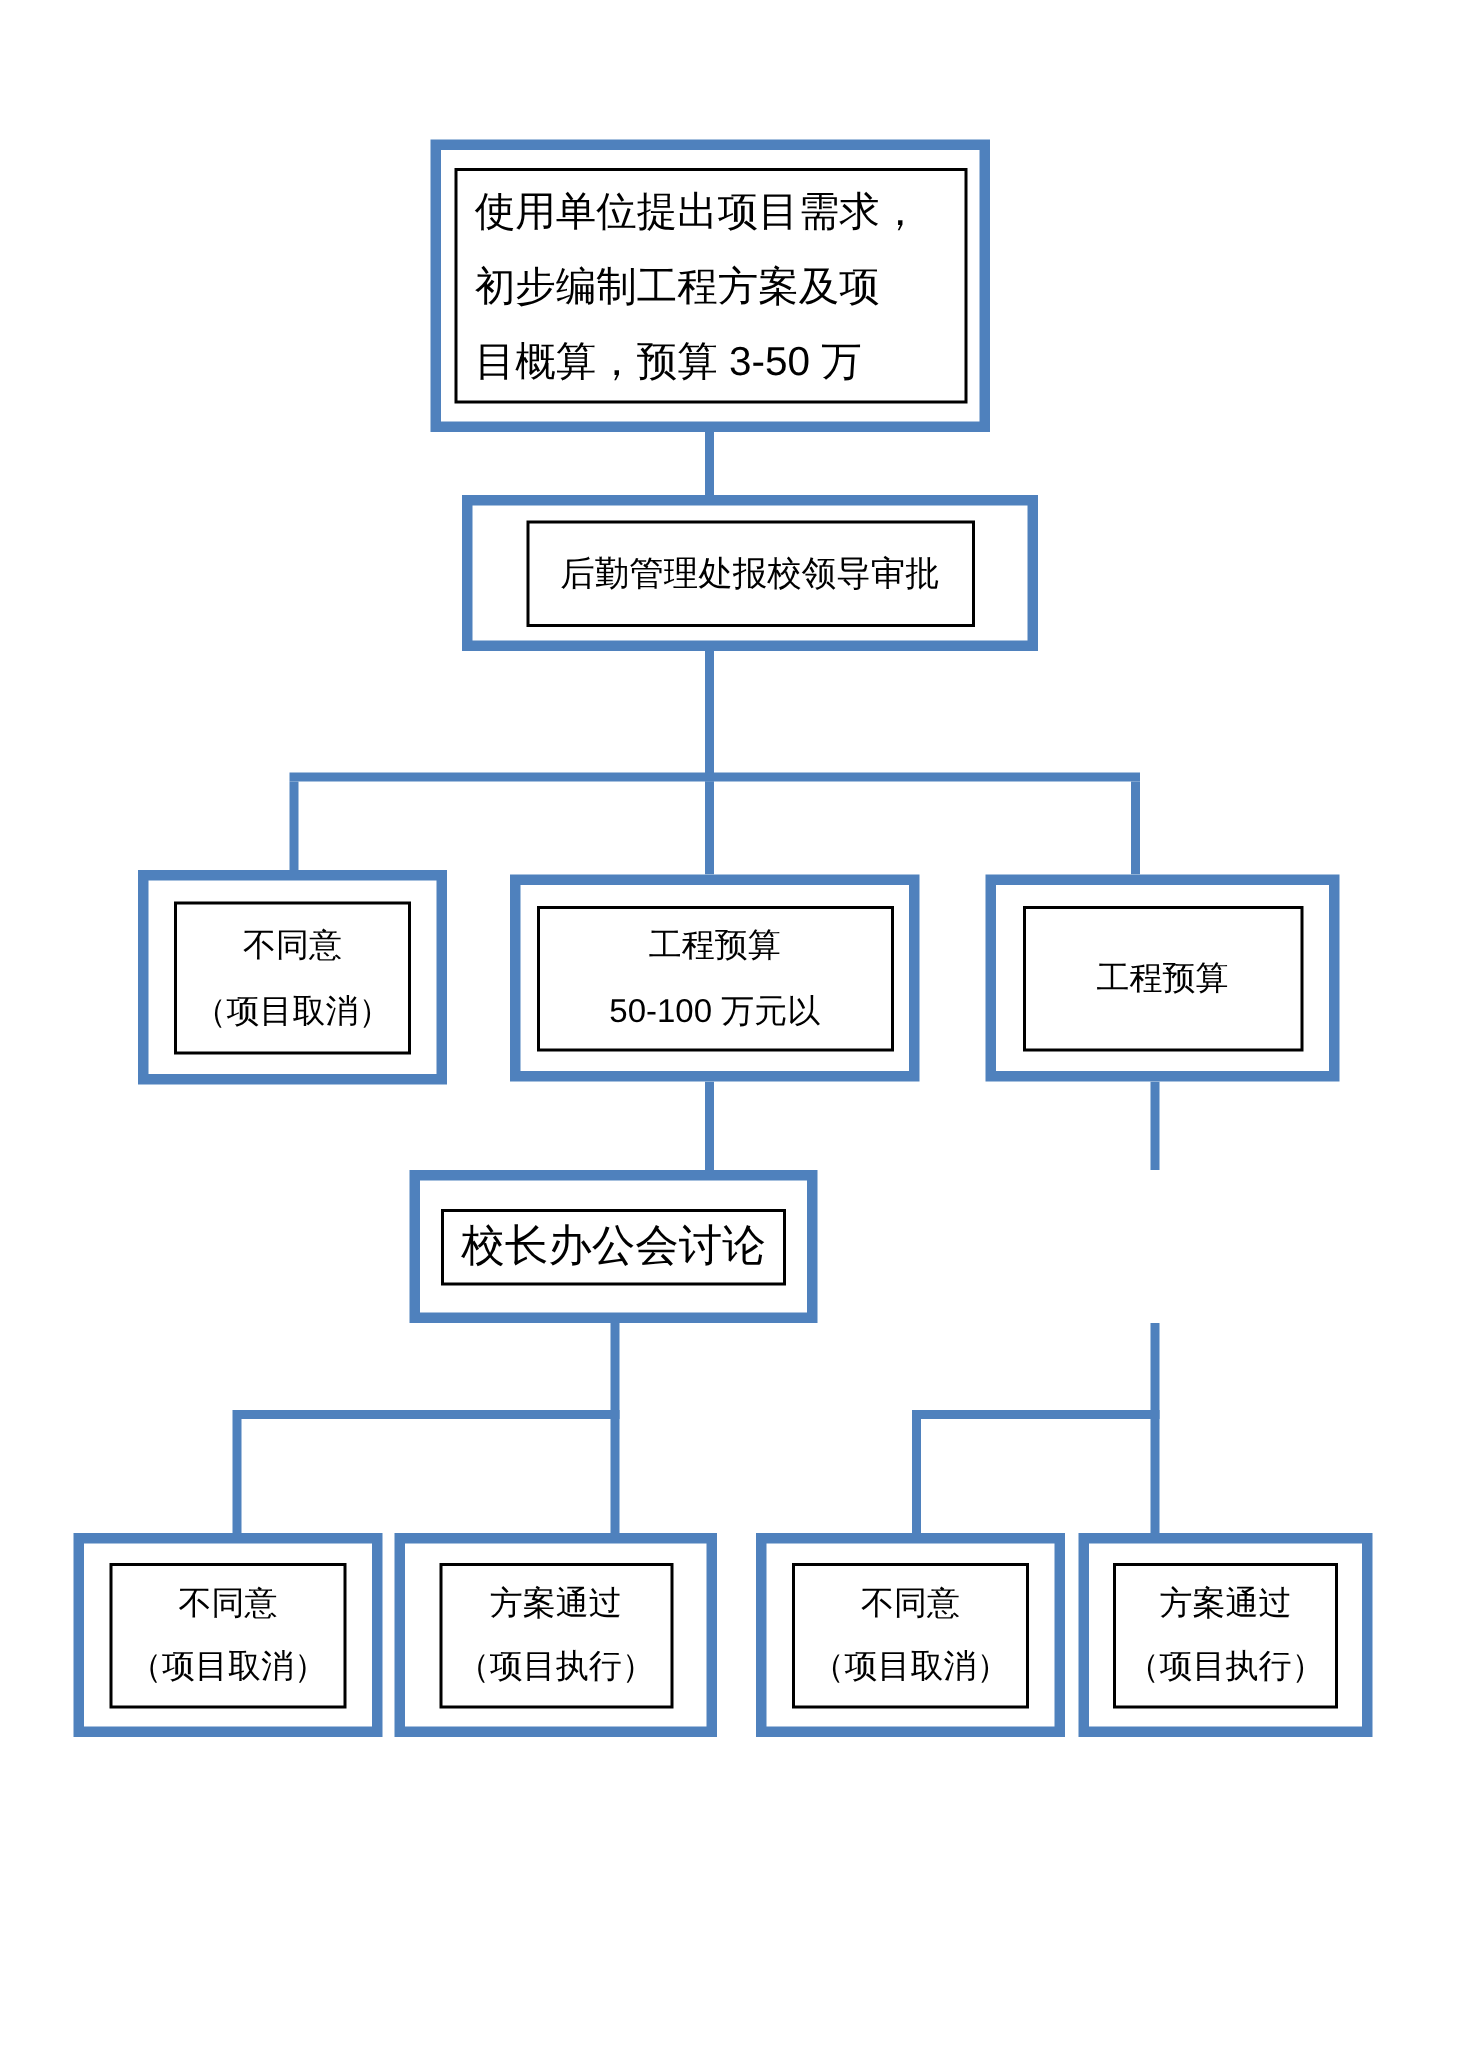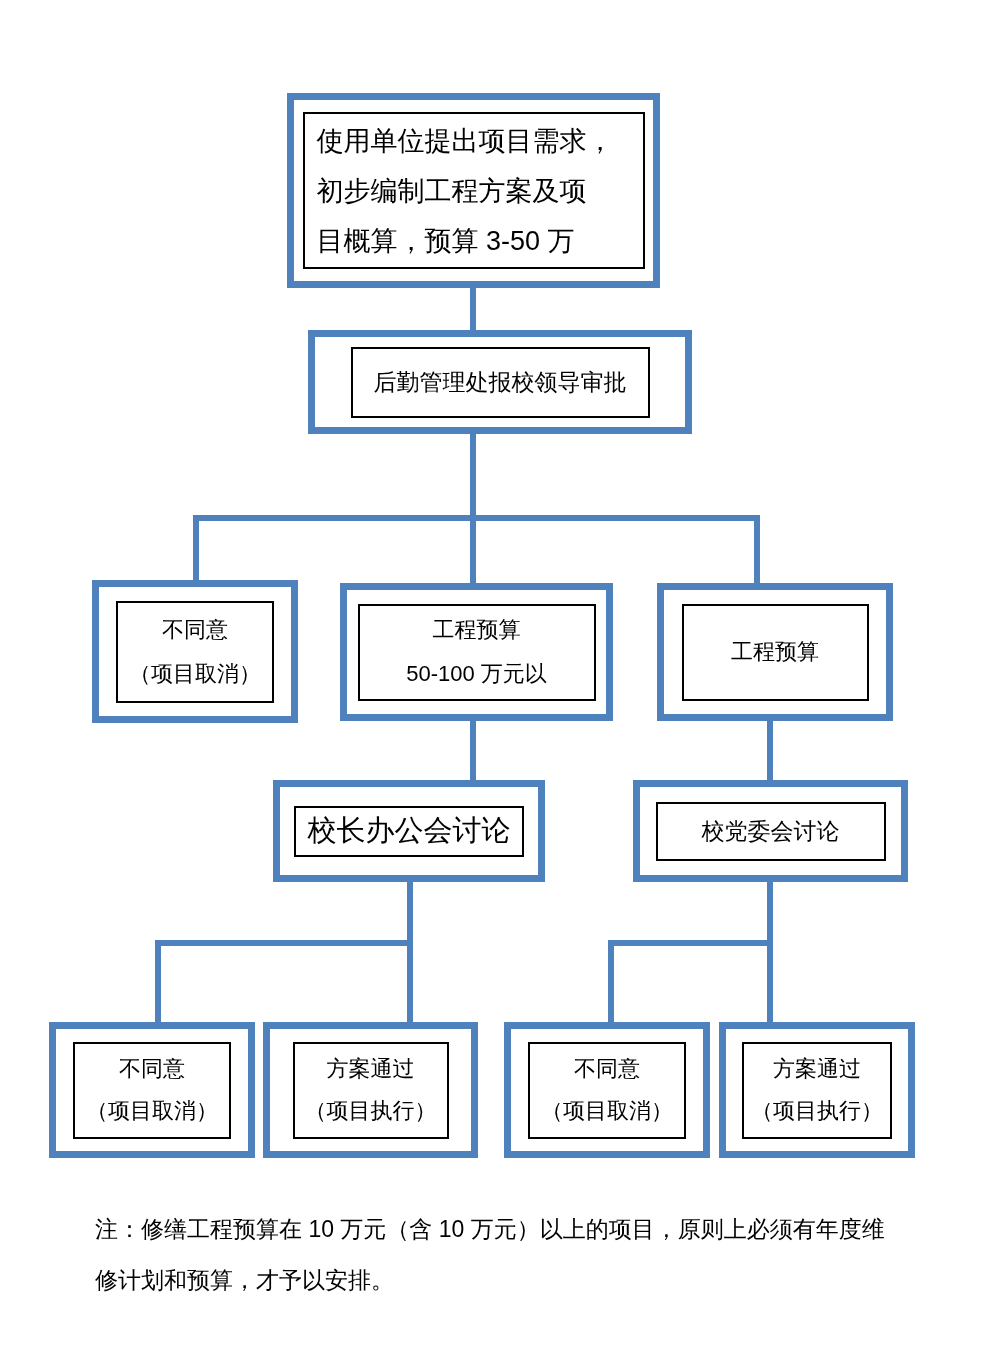--- a/index.html
+++ b/index.html
@@ -153,25 +153,20 @@
       <span>工程预算</span>
     </div>
   </div>
 
   <div class="node node-principal">
     <div class="inner">
       <span>校长办公会讨论</span>
     </div>
   </div>
 
-  <div class="node node-party">
-    <div class="inner">
-      <span>校党委会讨论</span>
-    </div>
-  </div>
 
   <div class="node node-reject-a">
     <div class="inner">
       <span>不同意</span>
       <span>（项目取消）</span>
     </div>
   </div>
 
   <div class="node node-pass-a">
     <div class="inner">
@@ -187,18 +182,14 @@
     </div>
   </div>
 
   <div class="node node-pass-b">
     <div class="inner">
       <span>方案通过</span>
       <span>（项目执行）</span>
     </div>
   </div>
 
-  <div class="note">
-    <span>注：修缮工程预算在 10 万元（含 10 万元）以上的项目，原则上必须有年度维</span>
-    <span>修计划和预算，才予以安排。</span>
-  </div>
 
 </div>
 
 </body></html>

